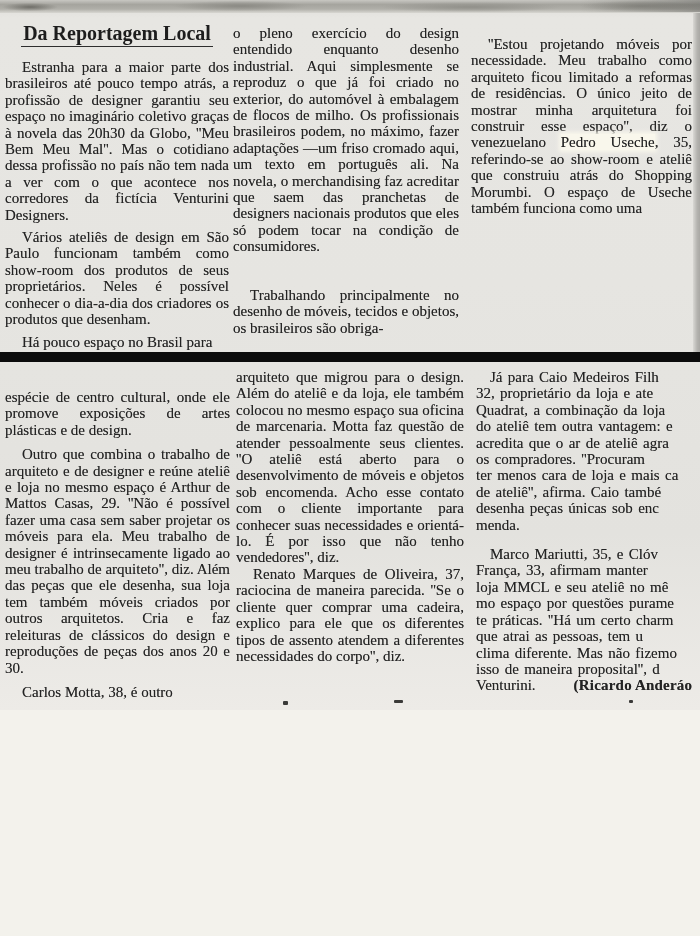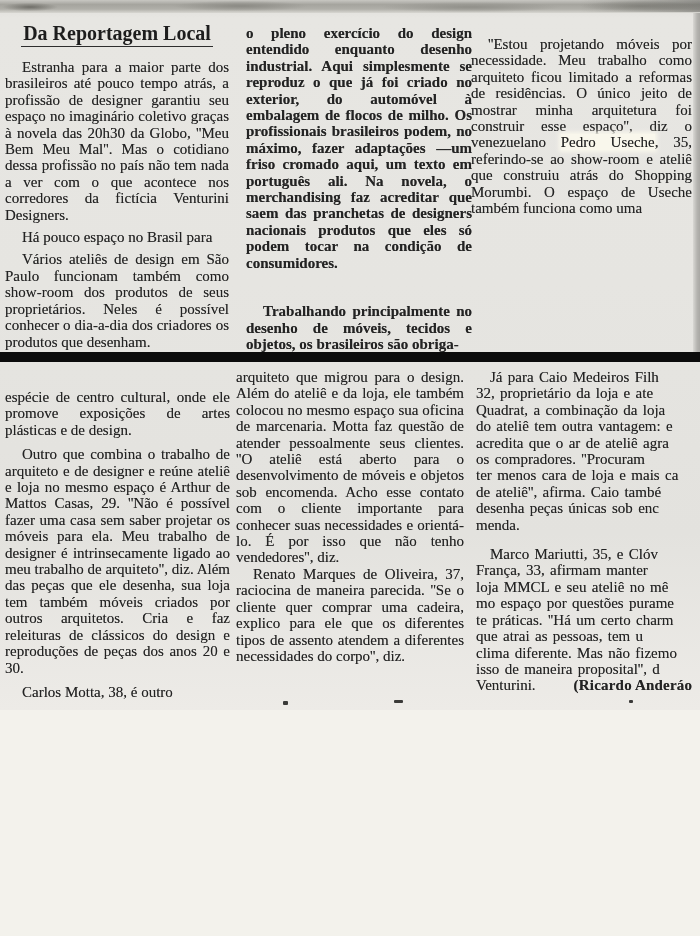--- a/index.html
+++ b/index.html
@@ -20,21 +20,21 @@
       radial-gradient(ellipse 120px 7px at 470px 7px, #91908a 0%, rgba(145,144,138,0) 75%),
       radial-gradient(ellipse 80px 7px at 640px 6px, #8d8c86 0%, rgba(141,140,134,0) 75%),
       linear-gradient(180deg,#c8c7c2 0%,#a5a49e 35%,#b0afa9 70%,#d8d7d2 100%);
   }
   .right-strip{
     position:absolute;top:13px;right:0;width:7px;height:340px;
     background:linear-gradient(90deg,#d9d8d4,#b4b3af 60%,#a9a8a4);
   }
   .col{position:absolute;color:#222;}
   .c1t{left:5px;top:22px;width:224px;}
-  .c2t{left:246px;top:25px;width:226px;font-weight:bold;}
+  .c2t{left:233px;top:25px;width:226px;}
   .c3t{left:471px;top:25px;width:221px;}
   .divider{position:absolute;left:0;top:352px;width:700px;height:10px;background:#0b0b0b;}
   .c1b{left:5px;top:389px;width:225px;}
   .c2b{left:236px;top:369px;width:228px;}
   .c3b{left:476px;top:369px;width:246px;}
   .kicker{text-align:center;margin:0 0 14px 0;font-size:20px;font-weight:bold;color:#1d1d1d;}
   .kicker span{border-bottom:1.5px solid #2e2e2e;padding:0 2px 2px 2px;}
   p{
     margin:0;font-size:15px;line-height:16.4px;text-align:justify;
     color:#232323;text-shadow:0 0 0.5px rgba(20,20,20,0.45);
@@ -69,22 +69,22 @@
 <body>
 
 <div class="scan">
   <div class="top-band"></div>
   <div class="corner-smudge"></div>
   <div class="right-strip"></div>
 
   <div class="col c1t">
     <div class="kicker"><span>Da Reportagem Local</span></div>
     <p class="ind">Estranha para a maior parte dos brasileiros até pouco tempo atrás, a profissão de designer garantiu seu espaço no imaginário coletivo graças à novela das 20h30 da Globo, ''Meu Bem Meu Mal''. Mas o cotidiano dessa profissão no país não tem nada a ver com o que acontece nos corredores da fictícia Venturini Designers.</p>
+    <p class="ind gap6">Vários ateliês de design em São Paulo funcionam também como show-room dos produtos de seus proprietários. Neles é possível conhecer o dia-a-dia dos criadores os produtos que desenham.</p>
     <p class="ind gap6">Há pouco espaço no Brasil para</p>
-    <p class="ind gap6">Vários ateliês de design em São Paulo funcionam também como show-room dos produtos de seus proprietários. Neles é possível conhecer o dia-a-dia dos criadores os produtos que desenham.</p>
   </div>
 
   <div class="col c2t">
     <p>o pleno exercício do design entendido enquanto desenho industrial. Aqui simplesmente se reproduz o que já foi criado no exterior, do automóvel à embalagem de flocos de milho. Os profissionais brasileiros podem, no máximo, fazer adaptações —um friso cromado aqui, um texto em português ali. Na novela, o merchandising faz acreditar que saem das pranchetas de designers nacionais produtos que eles só podem tocar na condição de consumidores.</p>
     <p class="ind gap20">Trabalhando principalmente no desenho de móveis, tecidos e objetos, os brasileiros são obriga-</p>
   </div>
 
   <div class="col c3t">
     <p class="ind gap11"><span>''Estou projetando móveis por necessidade. Meu trabalho como arquiteto ficou limitado a reformas de residências. O único jeito de mostrar minha arquitetura foi construir esse espaço'', diz o venezuelano </span><span class="hl">Pedro Useche</span><span>, 35, referindo-se ao show-room e ateliê que construiu atrás do Shopping Morumbi. O espaço de Useche também funciona como uma</span></p>
   </div>

